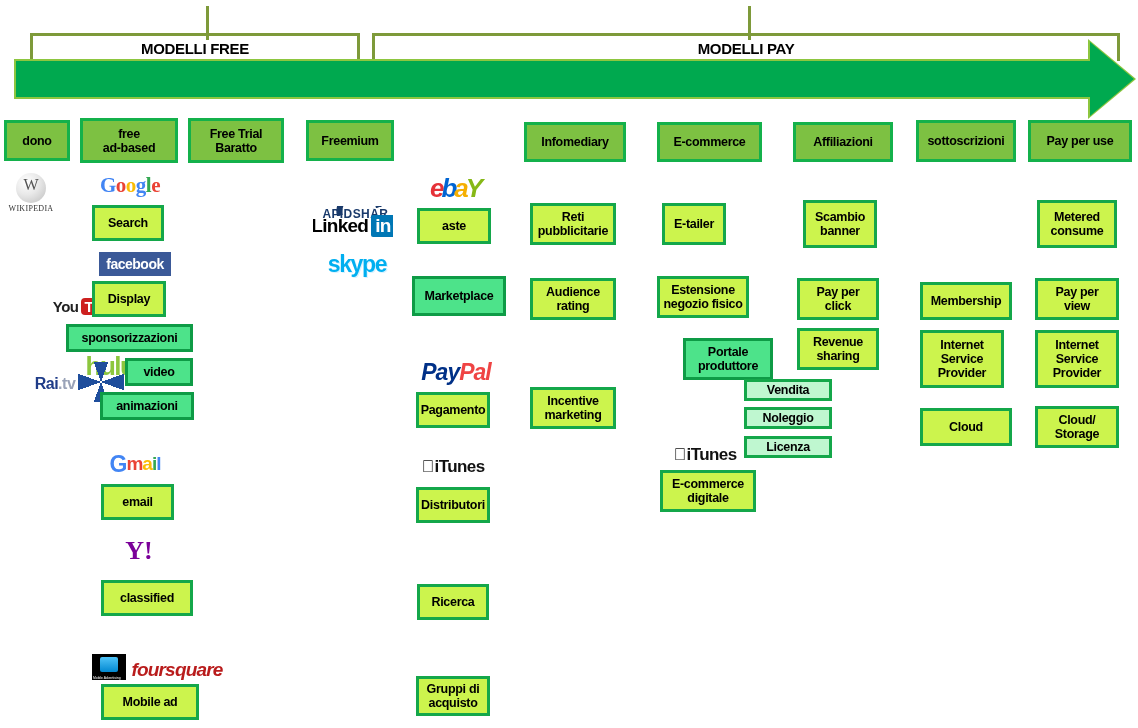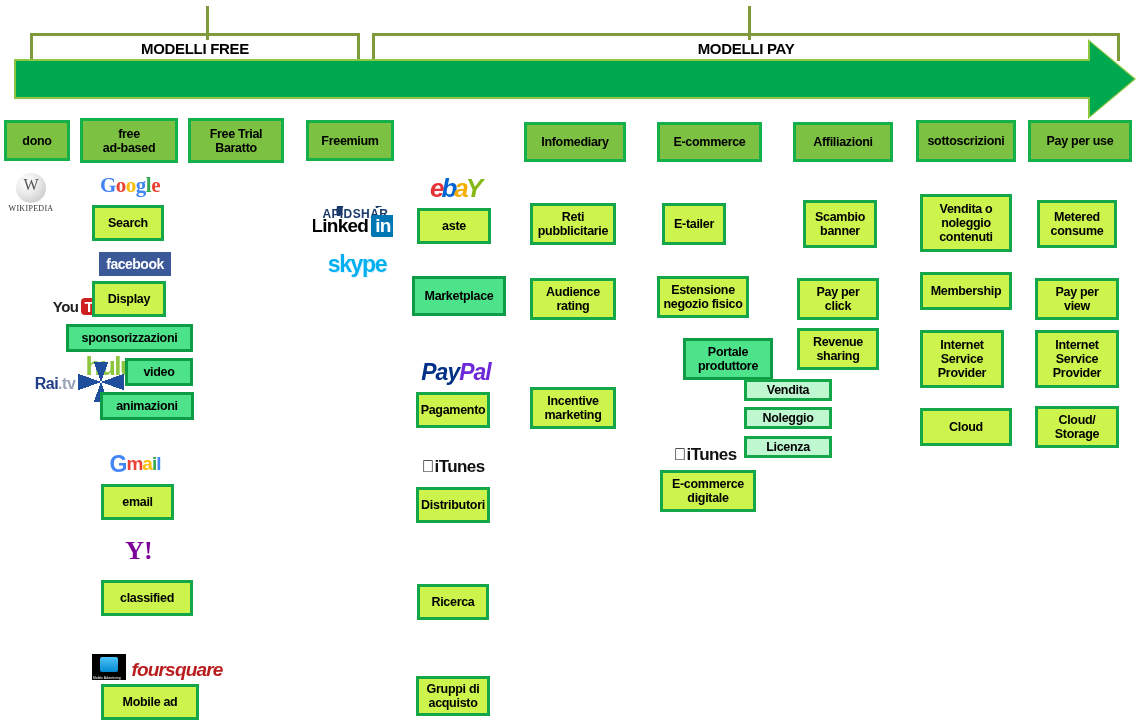--- a/index.html
+++ b/index.html
@@ -91,21 +91,21 @@
          text-shadow:0 0 2px #fff,1px 1px 0 #cfefff;}
 
   .ebay{font-size:26px;font-weight:bold;font-style:italic;letter-spacing:-3px;}
   .ebay .e{color:#E53238}.ebay .b{color:#0064D2}.ebay .a{color:#F5AF02}.ebay .y{color:#86B817}
 
   .amazon{font-size:20px;font-weight:bold;color:#232F3E;letter-spacing:-1.2px;position:relative;}
   .amazon:after{content:"";position:absolute;left:6px;bottom:-1px;width:60px;height:8px;
      border-bottom:3px solid #FF9900;border-radius:0 0 50% 50%;}
 
   .paypal{font-size:23px;font-weight:bold;font-style:italic;letter-spacing:-1px;}
-  .paypal .p1{color:#003087}.paypal .p2{color:#6d28d9}
+  .paypal .p1{color:#003087}.paypal .p2{color:#ef4444}
 
   .itunes{font-size:17px;font-weight:bold;color:#111;letter-spacing:-.6px;}
   .itunes .apple{font-size:17px;margin-right:1px;}
 </style>
 </head>
 <body>
 
 <div id="stage">
 
   <div class="stem" style="left:206px;top:6px;height:34px;"></div>
@@ -317,24 +317,21 @@
   <div class="cbox lime" style="left:803px;top:200px;width:74px;height:48px;">
     <span><span>Scambio</span><br><span>banner</span></span>
   </div>
   <div class="cbox lime" style="left:797px;top:278px;width:82px;height:42px;">
     <span><span>Pay per</span><br><span>click</span></span>
   </div>
   <div class="cbox lime" style="left:797px;top:328px;width:82px;height:42px;">
     <span><span>Revenue</span><br><span>sharing</span></span>
   </div>
 
-  <div class="cbox lime" style="left:920px;top:194px;width:92px;height:58px;">
-    <span><span>Vendita o</span><br><span>noleggio</span><br><span>contenuti</span></span>
-  </div>
-  <div class="cbox lime" style="left:920px;top:272px;width:92px;height:38px;">
+  <div class="cbox lime" style="left:920px;top:282px;width:92px;height:38px;">
       <span>Membership</span>
     </div>
   <div class="cbox lime" style="left:920px;top:330px;width:84px;height:58px;">
     <span><span>Internet</span><br><span>Service</span><br><span>Provider</span></span>
   </div>
   <div class="cbox lime" style="left:920px;top:408px;width:92px;height:38px;">
       <span>Cloud</span>
     </div>
 
   <div class="cbox lime" style="left:1037px;top:200px;width:80px;height:48px;">

